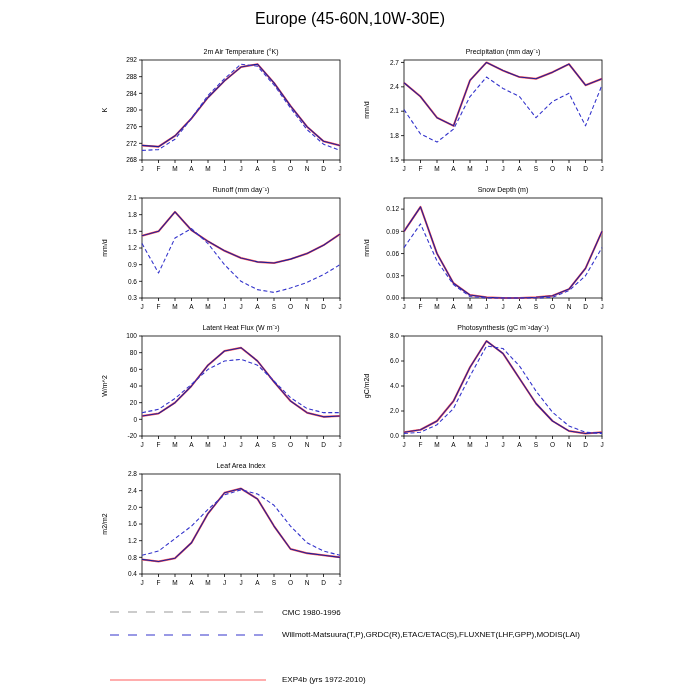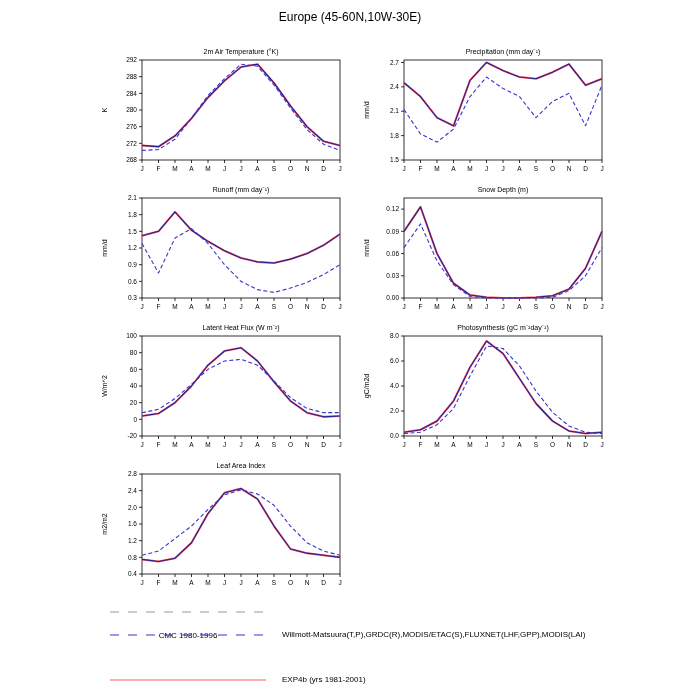--- a/index.html
+++ b/index.html
@@ -1,19 +1,19 @@
 <!DOCTYPE html>
 <html><head>
 <meta charset="utf-8">
 <style>
   html,body{margin:0;padding:0;background:#ffffff;}
   .page{position:relative;width:700px;height:700px;background:#ffffff;
         font-family:"Liberation Sans",sans-serif;color:#000;overflow:hidden;}
   .fig-title{position:absolute;top:10px;left:0;width:700px;text-align:center;
-             font-size:12px;color:#000;}
+             font-size:16px;color:#000;}
   #charts{position:absolute;left:0;top:0;width:700px;height:600px;}
   .chart{position:absolute;}
   svg text{font-family:"Liberation Sans",sans-serif;fill:#000;}
   #legend{position:absolute;left:108px;top:607px;width:590px;height:90px;}
   .legend-row{position:absolute;left:0;display:flex;align-items:center;gap:14px;
               font-size:8px;white-space:nowrap;color:#000;}
 </style>
 </head>
 <body>
 
@@ -339,32 +339,32 @@
           <line x1="244" y1="114" x2="244" y2="117" stroke="#000" stroke-width="0.8"></line>
           <text x="244" y="125" text-anchor="middle" font-size="6.5">J</text>
           <text x="145" y="8" text-anchor="middle" font-size="7">Leaf Area Index</text>
           <text x="11" y="64" text-anchor="middle" font-size="7" transform="rotate(-90 11 64)">m2/m2</text>
           <polyline points="46,99.41666666666666 62.5,101.49999999999999 79,98.16666666666666 95.5,82.75 112,53.58333333333333 128.5,32.749999999999986 145,28.58333333333332 161.5,38.999999999999986 178,66.08333333333333 194.5,89 211,93.16666666666666 227.5,95.24999999999999 244,97.33333333333333" fill="none" stroke="#ff5c5c" stroke-width="2" stroke-linejoin="round"></polyline>
           <polyline points="46,99.41666666666666 62.5,101.49999999999999 79,98.16666666666666 95.5,82.75 112,53.58333333333333 128.5,32.749999999999986 145,28.58333333333332 161.5,38.999999999999986 178,66.08333333333333 194.5,89 211,93.16666666666666 227.5,95.24999999999999 244,97.33333333333333" fill="none" stroke="#1f1f99" stroke-width="1.1" stroke-linejoin="round"></polyline>
           <polyline points="46,95.24999999999999 62.5,91.08333333333333 79,78.58333333333333 95.5,66.08333333333333 112,49.416666666666664 128.5,34.833333333333336 145,29.83333333333333 161.5,34 178,45.25 194.5,66.08333333333333 211,82.75 227.5,91.08333333333333 244,95.24999999999999" fill="none" stroke="#3535cc" stroke-width="1.1" stroke-linejoin="round" stroke-dasharray="4,2.5"></polyline>
         </svg></div>
     </div>
   <div id="legend">
-      <div class="legend-row" style="top: 0px; flex-direction: column;">
+      <div class="legend-row" style="top: 0px;">
         <svg width="160" height="10">
           <line x1="2" y1="5" x2="158" y2="5" stroke="#999999" stroke-width="1.2" stroke-dasharray="9,9"></line>
         </svg>
         <span>CMC 1980-1996</span>
       </div>
       <div class="legend-row" style="top: 22.5px;">
         <svg width="160" height="10">
           <line x1="2" y1="5" x2="158" y2="5" stroke="#3535cc" stroke-width="1.2" stroke-dasharray="9,9"></line>
         </svg>
-        <span>Willmott-Matsuura(T,P),GRDC(R),MODIS/ETAC(S),FLUXNET(LHF,GPP),MODIS(LAI)</span>
+        <span>Willmott-Matsuura(T,P),GRDC(R),ETAC/ETAC(S),FLUXNET(LHF,GPP),MODIS(LAI)</span>
       </div>
       <div class="legend-row" style="top: 67.5px;">
         <svg width="160" height="10">
           <line x1="2" y1="5" x2="158" y2="5" stroke="#ff5c5c" stroke-width="1.2"></line>
         </svg>
-        <span>EXP4b (yrs 1981-2001)</span>
+        <span>EXP4b (yrs 1972-2010)</span>
       </div>
     </div>
 </div>
 
 </body></html>

